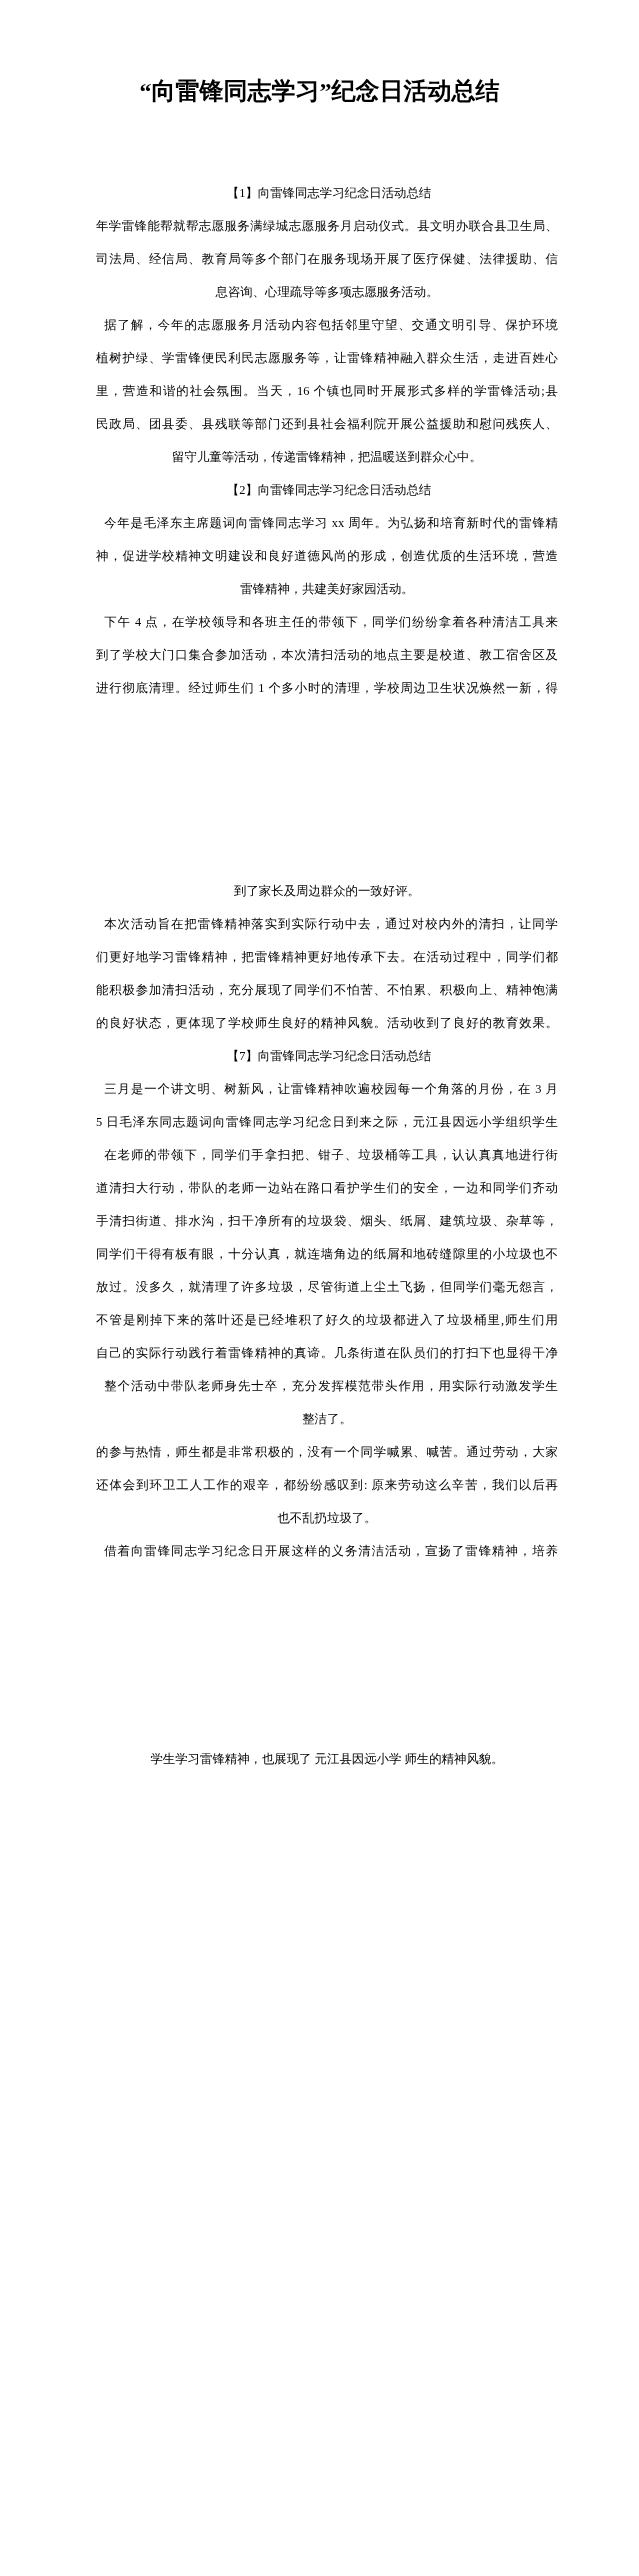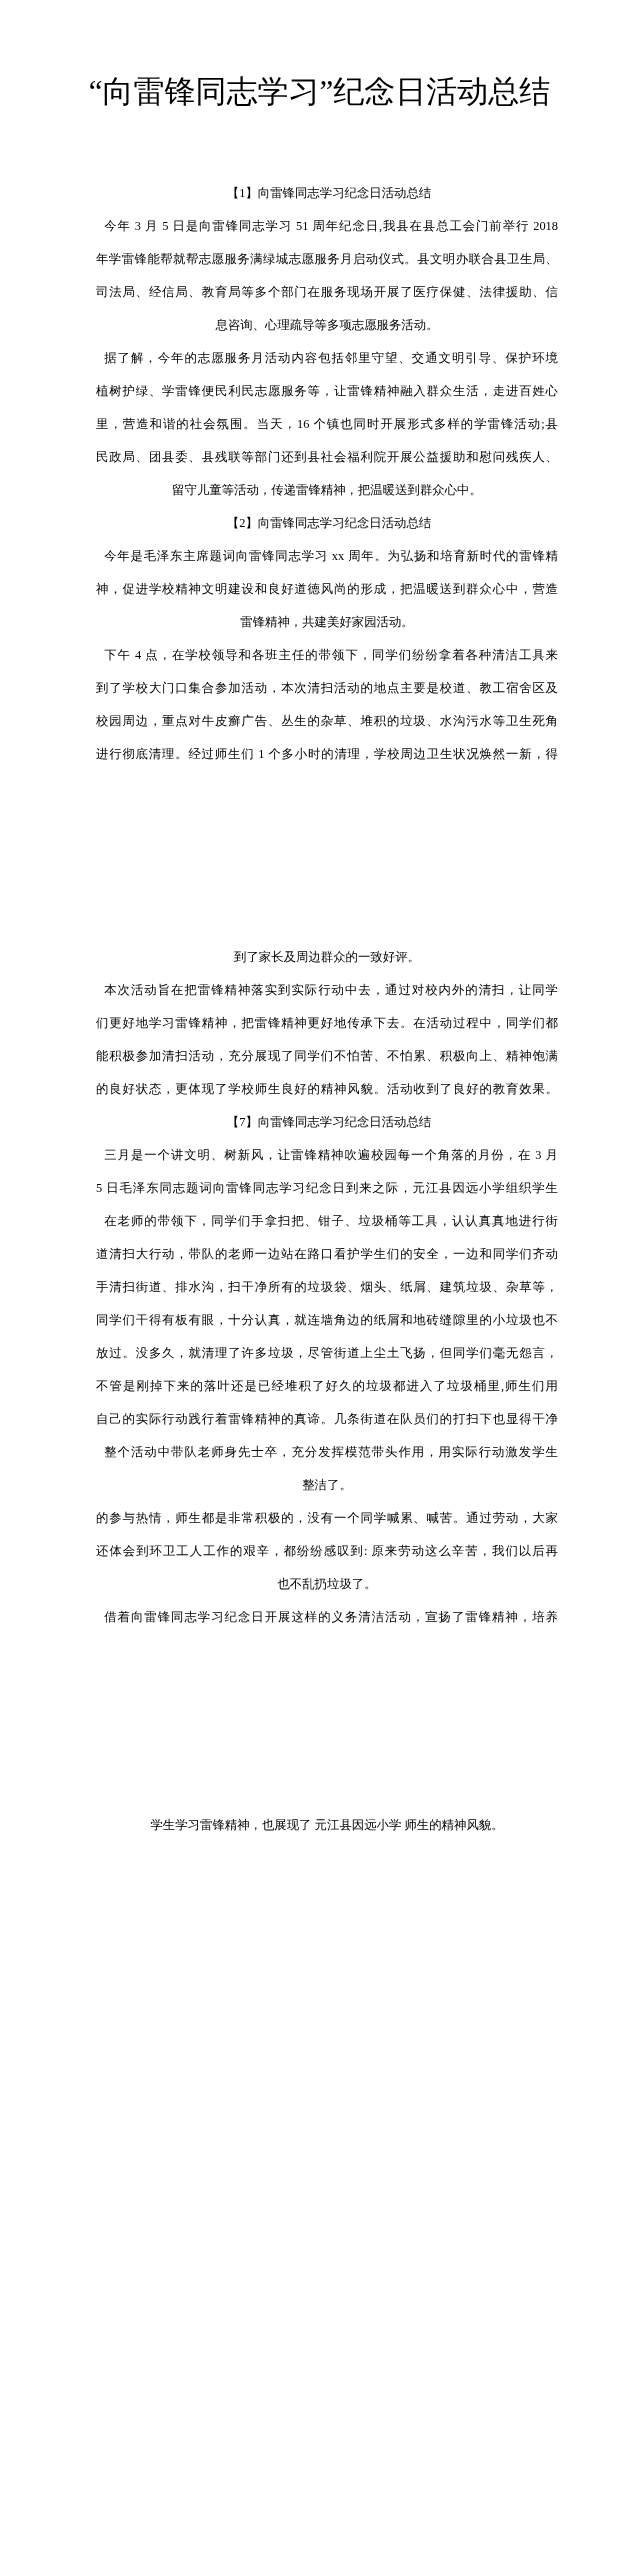--- a/index.html
+++ b/index.html
@@ -14,22 +14,22 @@
     font-family: "Liberation Serif", "DejaVu Serif", serif;
     overflow-x: hidden;
   }
   .doc {
     padding-top: 75px;
   }
   .title {
     height: 33px;
     line-height: 33px;
     text-align: center;
-    font-weight: normal;
-    font-size: 31px;
+    font-weight: bold;
+    font-size: 24px;
     white-space: nowrap;
   }
   .title-gap {
     height: 69px;
   }
   .content {
     padding-left: 96px;
     width: 462px;
   }
   .line {
@@ -54,36 +54,34 @@
   }
 </style>
 </head>
 <body>
 
 <div class="doc">
   <div class="title">“向雷锋同志学习”纪念日活动总结</div>
   <div class="title-gap"></div>
   <div class="content">
       <div class="line heading">【1】向雷锋同志学习纪念日活动总结</div>
-      <div class="line fill indent">今年 3 月 5 日是向雷锋同志学习 51 周年纪念日,我县在县总工会门前举行 2018</div>
       <div class="line fill">年学雷锋能帮就帮志愿服务满绿城志愿服务月启动仪式。县文明办联合县卫生局、</div>
       <div class="line fill">司法局、经信局、教育局等多个部门在服务现场开展了医疗保健、法律援助、信</div>
       <div class="line">息咨询、心理疏导等多项志愿服务活动。</div>
       <div class="line fill indent">据了解，今年的志愿服务月活动内容包括邻里守望、交通文明引导、保护环境</div>
       <div class="line fill">植树护绿、学雷锋便民利民志愿服务等，让雷锋精神融入群众生活，走进百姓心</div>
       <div class="line fill">里，营造和谐的社会氛围。当天，16 个镇也同时开展形式多样的学雷锋活动;县</div>
       <div class="line fill">民政局、团县委、县残联等部门还到县社会福利院开展公益援助和慰问残疾人、</div>
       <div class="line">留守儿童等活动，传递雷锋精神，把温暖送到群众心中。</div>
       <div class="line heading">【2】向雷锋同志学习纪念日活动总结</div>
       <div class="line fill indent">今年是毛泽东主席题词向雷锋同志学习 xx 周年。为弘扬和培育新时代的雷锋精</div>
-      <div class="line fill">神，促进学校精神文明建设和良好道德风尚的形成，把温暖送到群众心中，营造</div>
+      <div class="line fill">神，促进学校精神文明建设和良好道德风尚的形成，创造优质的生活环境，营造</div>
       <div class="line">雷锋精神，共建美好家园活动。</div>
       <div class="line fill indent">下午 4 点，在学校领导和各班主任的带领下，同学们纷纷拿着各种清洁工具来</div>
       <div class="line fill">到了学校大门口集合参加活动，本次清扫活动的地点主要是校道、教工宿舍区及</div>
-      <div class="line fill">校园周边，重点对牛皮癣广告、丛生的杂草、堆积的垃圾、水沟污水等卫生死角</div>
       <div class="line fill">进行彻底清理。经过师生们 1 个多小时的清理，学校周边卫生状况焕然一新，得</div>
       <div class="page-gap" style="height: 170px;"></div>
       <div class="line">到了家长及周边群众的一致好评。</div>
       <div class="line fill indent">本次活动旨在把雷锋精神落实到实际行动中去，通过对校内外的清扫，让同学</div>
       <div class="line fill">们更好地学习雷锋精神，把雷锋精神更好地传承下去。在活动过程中，同学们都</div>
       <div class="line fill">能积极参加清扫活动，充分展现了同学们不怕苦、不怕累、积极向上、精神饱满</div>
       <div class="line fill">的良好状态，更体现了学校师生良好的精神风貌。活动收到了良好的教育效果。</div>
       <div class="line heading">【7】向雷锋同志学习纪念日活动总结</div>
       <div class="line fill indent">三月是一个讲文明、树新风，让雷锋精神吹遍校园每一个角落的月份，在 3 月</div>
       <div class="line fill">5 日毛泽东同志题词向雷锋同志学习纪念日到来之际，元江县因远小学组织学生</div>

